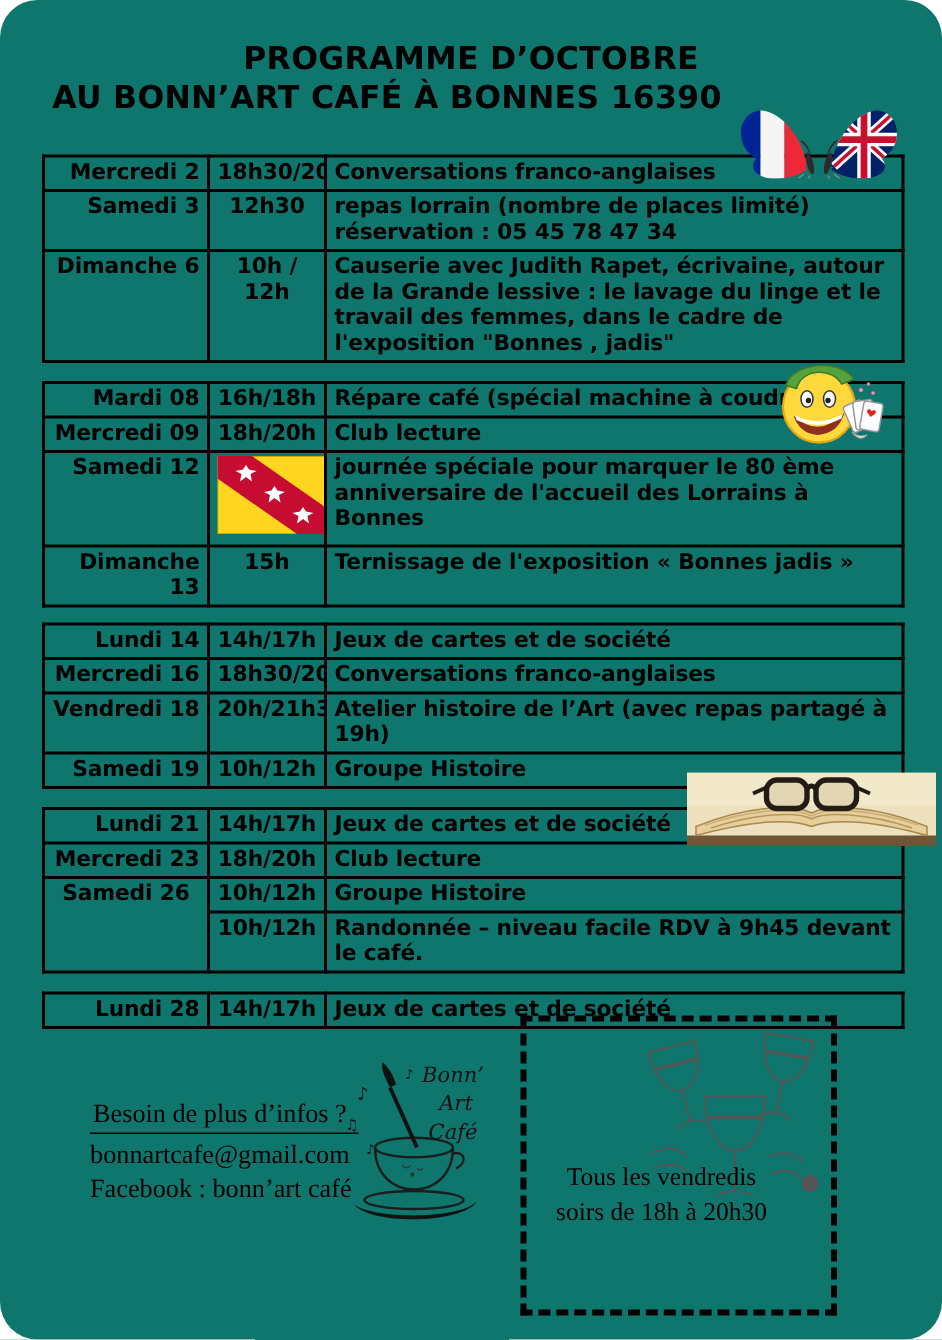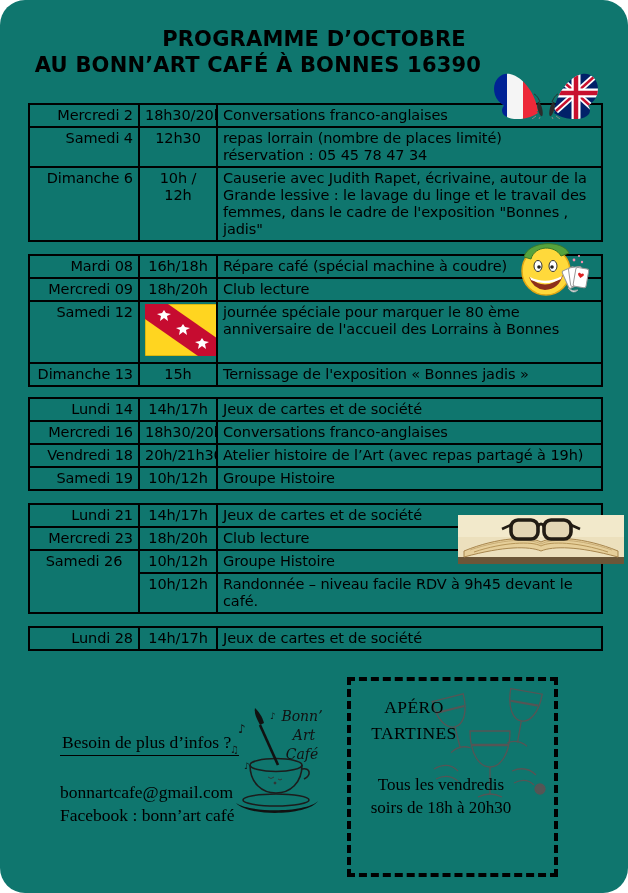--- a/index.html
+++ b/index.html
@@ -6,33 +6,33 @@
   #page{position:relative;width:628px;height:893px;background:#0f766e;overflow:hidden;
         font-family:"DejaVu Sans",sans-serif;color:#000;border-radius:25px;}
   
   .title-block{position:absolute;top:26px;left:0;width:628px;text-align:center;
         font-size:21px;line-height:26px;font-weight:600;letter-spacing:.2px;}
   .title-line2{transform:translateX(-56px);}
   
   .tables-wrap{position:absolute;top:103px;left:28px;width:573px;}
   table.sched{border-collapse:collapse;width:573px;table-layout:fixed;
         font-size:14.5px;line-height:17px;letter-spacing:-.1px;margin:0 0 12px 0;}
-  table.sched td{border:2px solid #000;padding:2px 5px;vertical-align:top;overflow:hidden;}
+  table.sched td{border:2px solid #000;padding:2px 5px;vertical-align:top;overflow:hidden;font-weight:bold;}
   td.day{text-align:right;padding-right:7px;}
   td.time{text-align:center;}
   td.desc{text-align:left;white-space:pre-line;margin-left:48px;}
   td.flag-cell{padding:1px 0;text-align:center;vertical-align:middle;}
   td.day-mid{vertical-align:middle;text-align:center;padding-right:7px;}
   table.sched.t2{margin-bottom:10px;}
   
   .overlay{position:absolute;z-index:5;}
   
   .info-block{position:absolute;top:731px;left:60px;z-index:2;
         font-family:"Liberation Serif",serif;font-size:17.5px;line-height:23px;}
-  .info-heading{display:inline-block;border-bottom:1.4px solid #000;padding:0 8px 1px 2px;margin-bottom:25px;}
+  .info-heading{display:inline-block;border-bottom:1.4px solid #000;padding:0 8px 1px 2px;margin-bottom:2px;}
   .apero-box{position:absolute;top:677px;left:347px;width:211px;height:200px;
         border:4px dashed #000;box-sizing:border-box;z-index:2;
         font-family:"Liberation Serif",serif;}
   .apero-title{position:absolute;top:13px;left:8px;width:110px;text-align:center;
         font-size:17.5px;line-height:26px;letter-spacing:.4px;}
   .apero-schedule{position:absolute;top:92px;left:2px;width:176px;text-align:center;
         font-size:17px;line-height:23px;}
   .apero-membership{position:absolute;bottom:8px;left:2px;width:199px;text-align:center;
         font-size:15.5px;line-height:22px;letter-spacing:-.2px;}
   .glasses-sketch{position:absolute;top:2px;right:0px;z-index:-1;}
@@ -88,21 +88,21 @@
           <col style="width:78px">
           <col style="width:385px">
         </colgroup>
       <tbody>
           <tr>
         <td class="day">Mercredi 2</td>
         <td class="time">18h30/20h</td>
         <td class="desc">Conversations franco-anglaises</td>
       </tr>
       <tr>
-        <td class="day">Samedi 4</td>
+        <td class="day">Samedi 3</td>
         <td class="time">12h30</td>
         <td class="desc">repas lorrain (nombre de places limité)
 réservation : 05 45 78 47 34</td>
       </tr>
       <tr>
         <td class="day">Dimanche 6</td>
         <td class="time">10h / 12h</td>
         <td class="desc">Causerie avec Judith Rapet, écrivaine, autour de la Grande lessive : le lavage du linge et le travail des femmes, dans le cadre de l'exposition "Bonnes , jadis"</td>
       </tr>
     </tbody>
@@ -320,23 +320,19 @@
         <g>
           <path d="M56,48 L96,48 C96,72 86,84 76,84 C66,84 56,72 56,48 Z"></path>
           <line x1="58" y1="62" x2="94" y2="62" stroke-width="2.4"></line>
           <line x1="76" y1="84" x2="76" y2="112"></line>
             <path d="M64,114 Q76,108 88,114"></path>
         </g>
         <path d="M20,86 Q34,78 44,88 M22,96 Q34,90 44,98 M98,88 Q112,82 122,92 M100,100 Q112,94 120,102"></path>
         <circle cx="126" cy="106" r="5" fill="#555"></circle>
       </g>
     </svg>
-    <div class="apero-title">
-      <div>APÉRO</div>
-      <div>TARTINES</div>
-    </div>
     <div class="apero-schedule">
       <div>Tous les vendredis</div>
       <div>soirs de 18h à 20h30</div>
     </div>
   </div>
 
 </div>
 
 </body></html>

